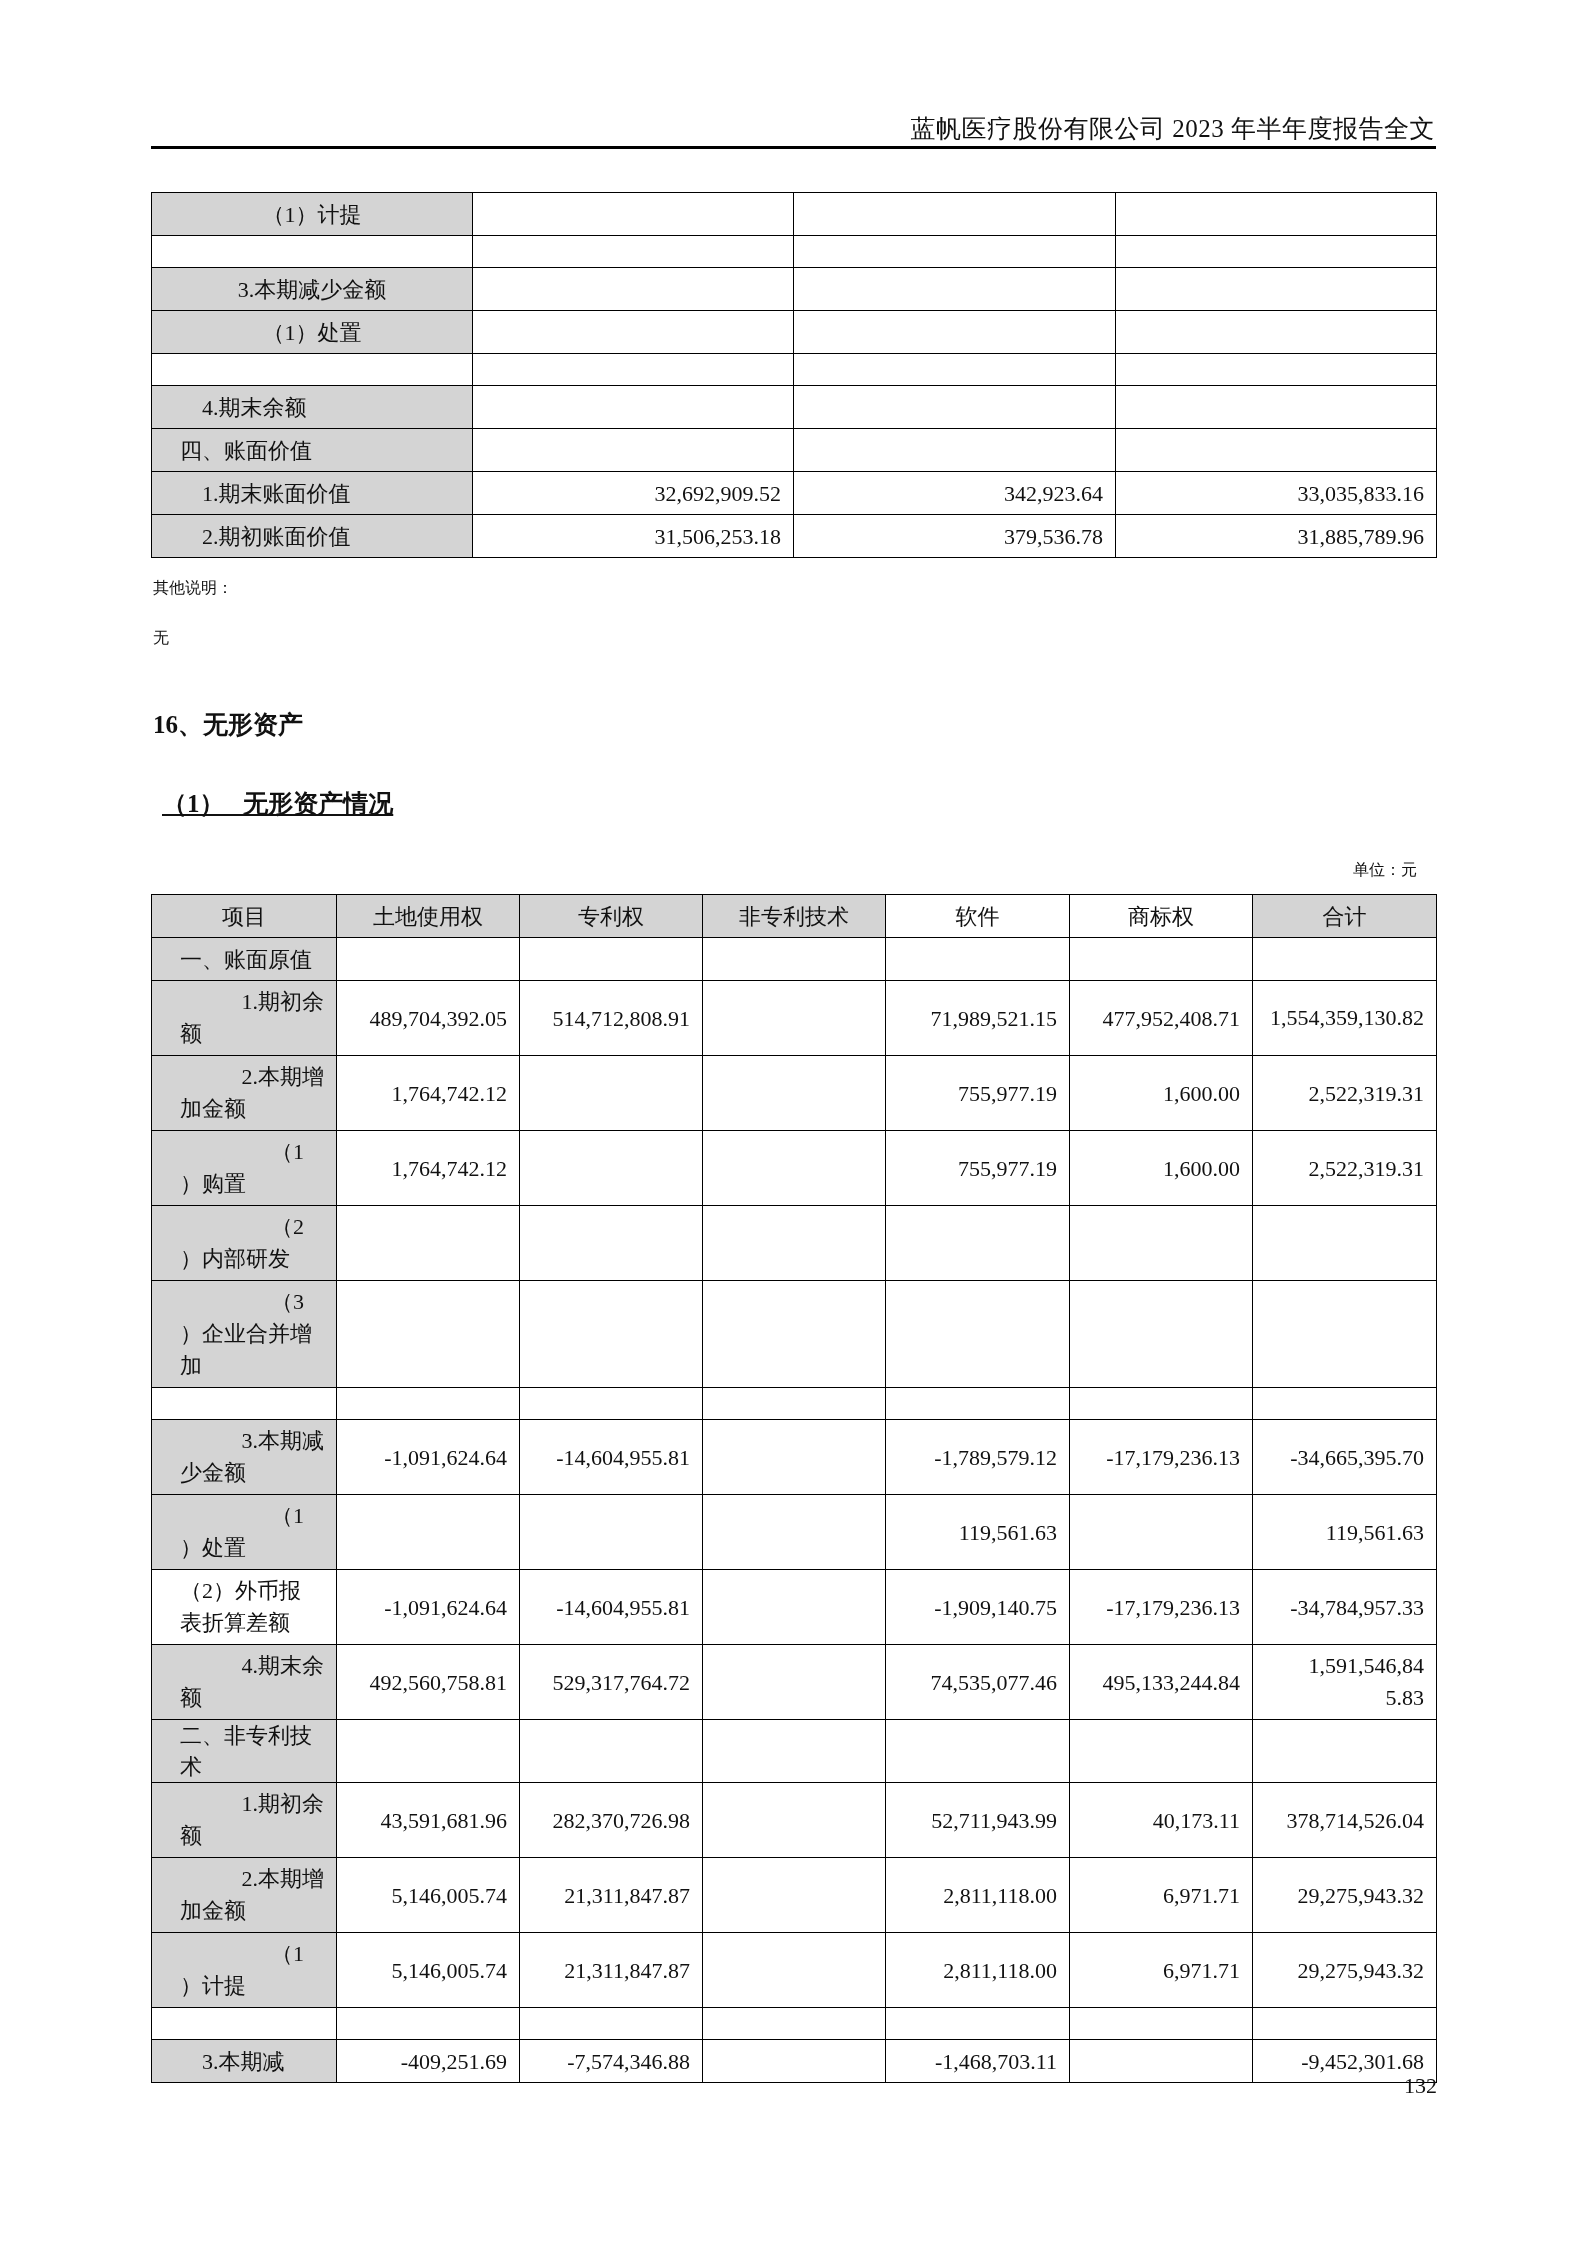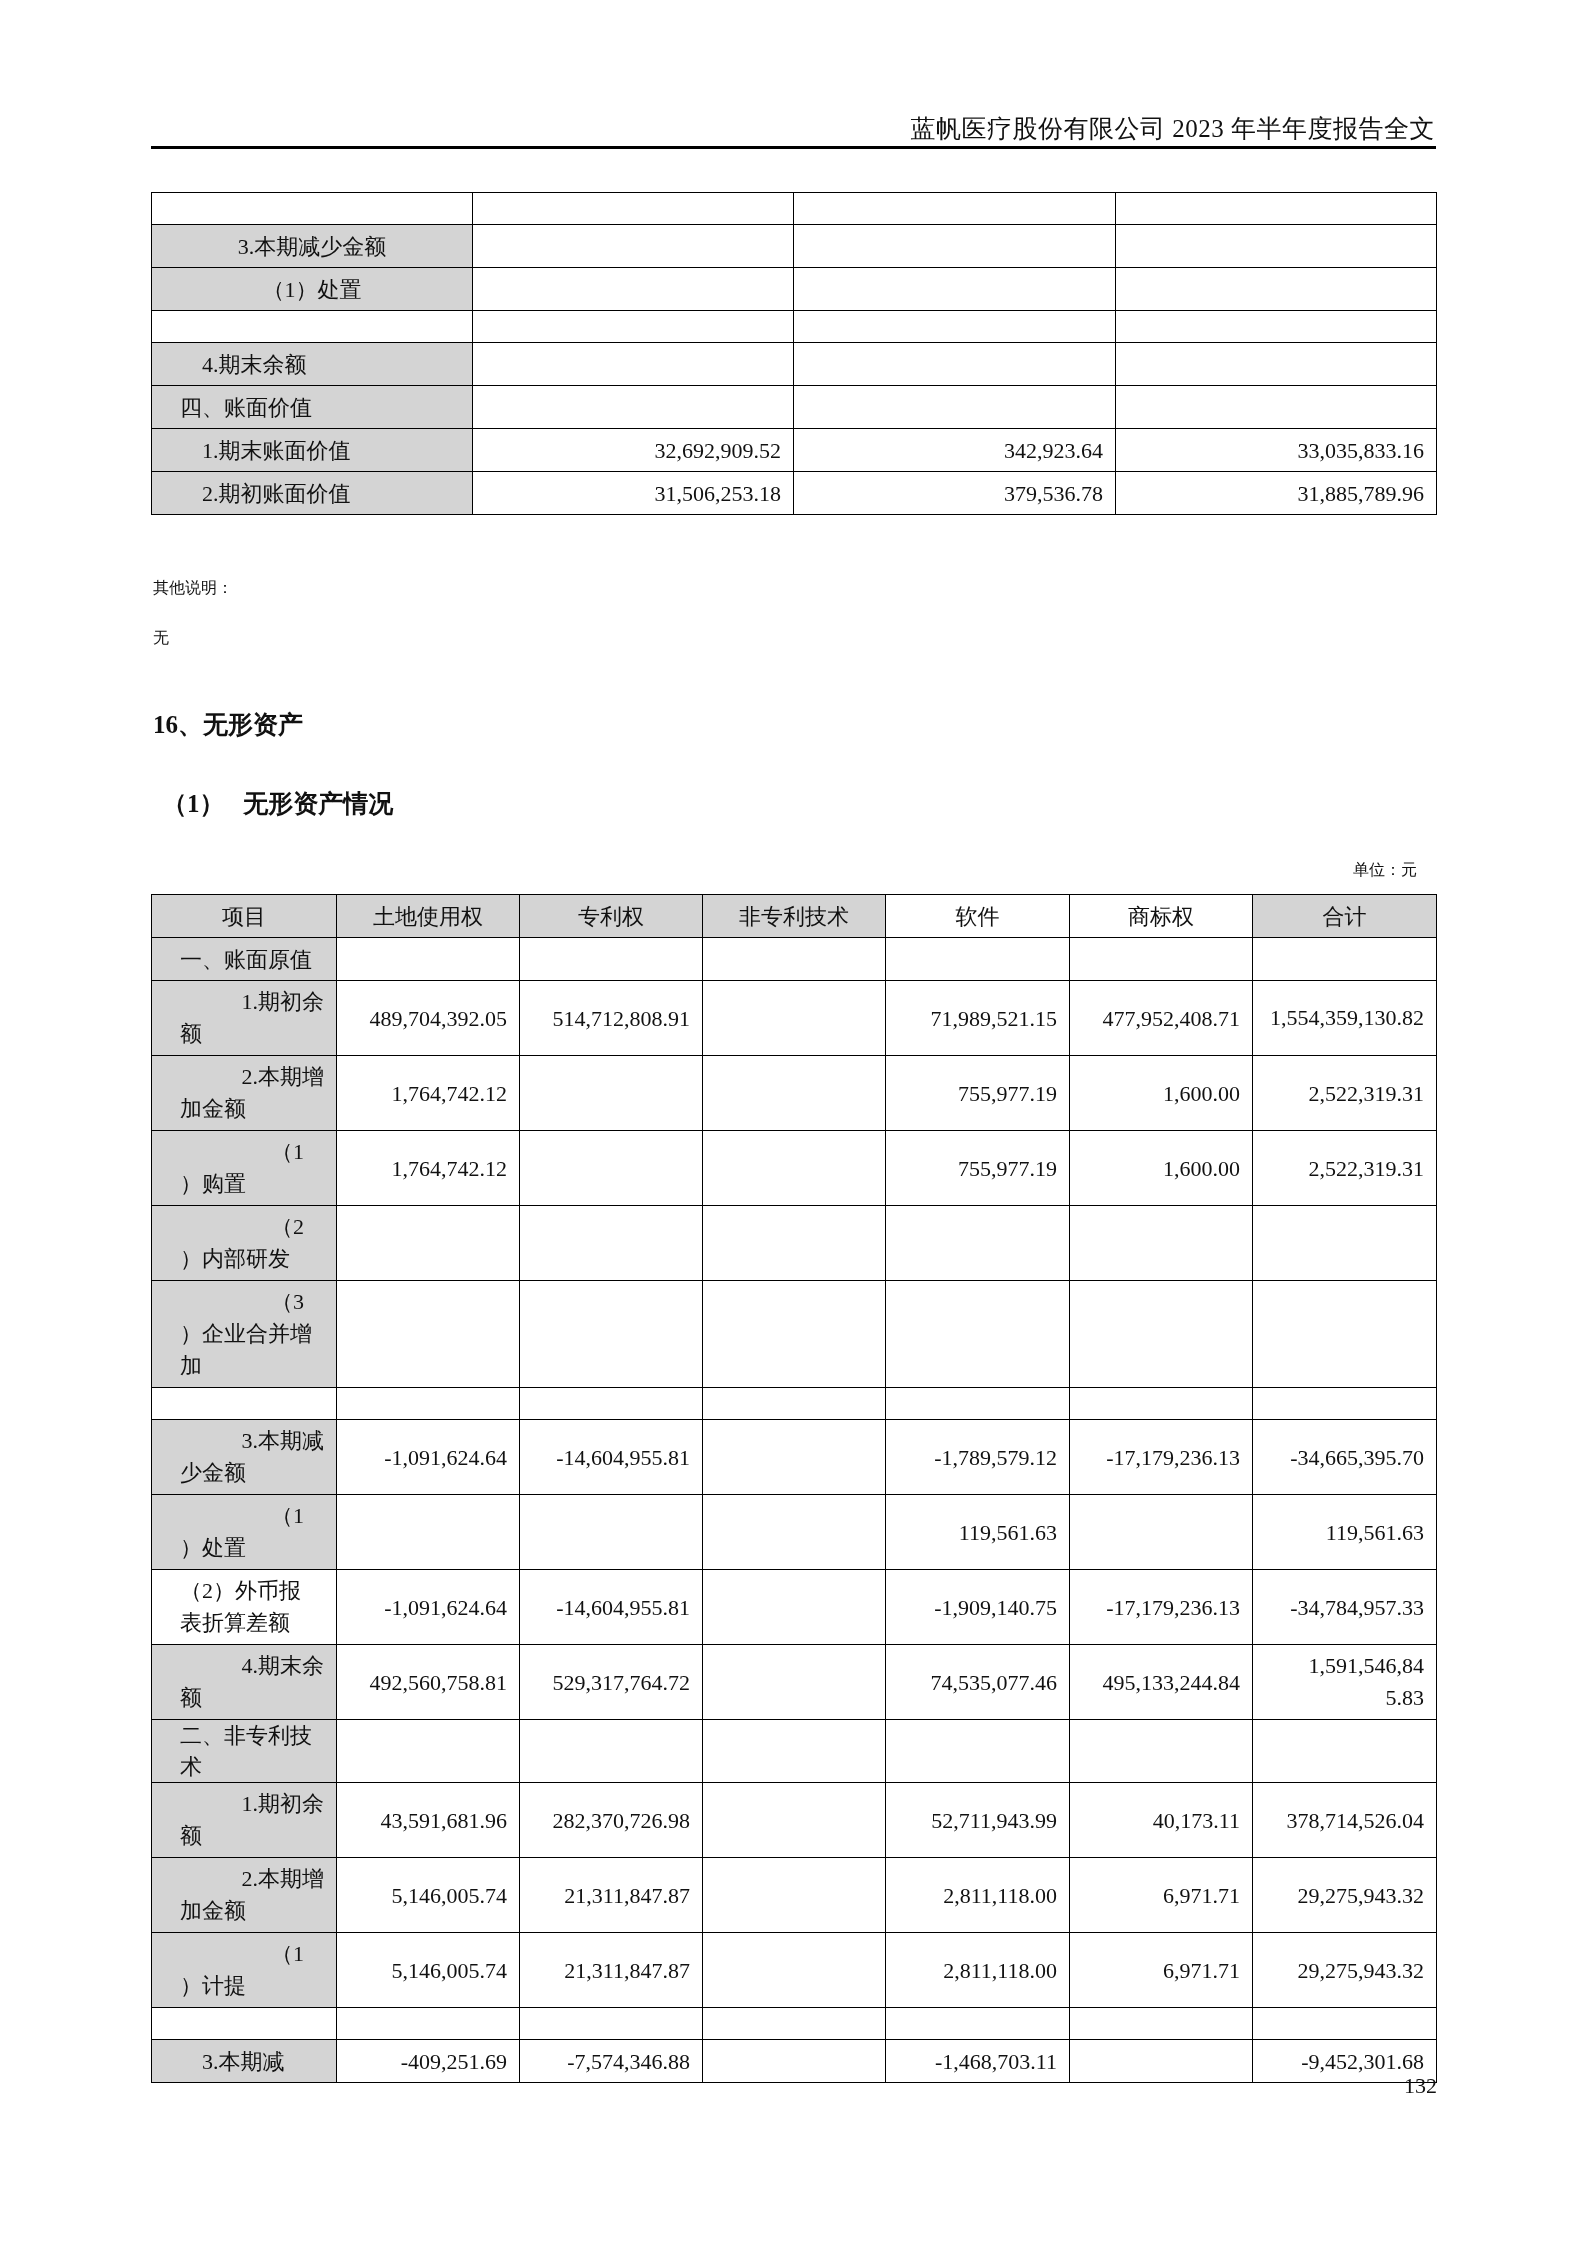--- a/index.html
+++ b/index.html
@@ -52,20 +52,26 @@
 <div class="header-rule"></div>
 
 <table id="t1">
   <colgroup>
       <col style="width:321px">
       <col style="width:321px">
       <col style="width:322px">
       <col style="width:321px">
     </colgroup>
   <tbody id="t1-body">
+      <tr>
+        <td class="g lbl-c">（1）计提</td>
+        <td class="num"></td>
+        <td class="num"></td>
+        <td class="num"></td>
+      </tr>
       <tr class="short">
         <td class="lbl-c"></td>
         <td class="num"></td>
         <td class="num"></td>
         <td class="num"></td>
       </tr>
       <tr>
         <td class="g lbl-c">3.本期减少金额</td>
         <td class="num"></td>
         <td class="num"></td>
@@ -107,21 +113,21 @@
         <td class="num">379,536.78</td>
         <td class="num">31,885,789.96</td>
       </tr>
     </tbody>
 </table>
 
 <div class="txt" style="left:153px; top:578px;">其他说明：</div>
 <div class="txt" style="left:153px; top:628px;">无</div>
 
 <div class="txt bold" style="left:153px; top:708px; font-size:25px;">16、无形资产</div>
-<div class="txt bold" style="left:162px; top:787px; font-size:25px; white-space:pre;">（1）   无形资产情况</div>
+<div class="txt bold" style="left:162px; top:787px; font-size:25px; white-space:pre;text-decoration:underline;">（1）   无形资产情况</div>
 
 <div class="txt" style="right:170px; top:860px;">单位：元</div>
 
 <table id="t2">
   <colgroup>
     <col style="width:185px">
       <col style="width:183px">
       <col style="width:183px">
       <col style="width:183px">
     <col style="width:184px">

